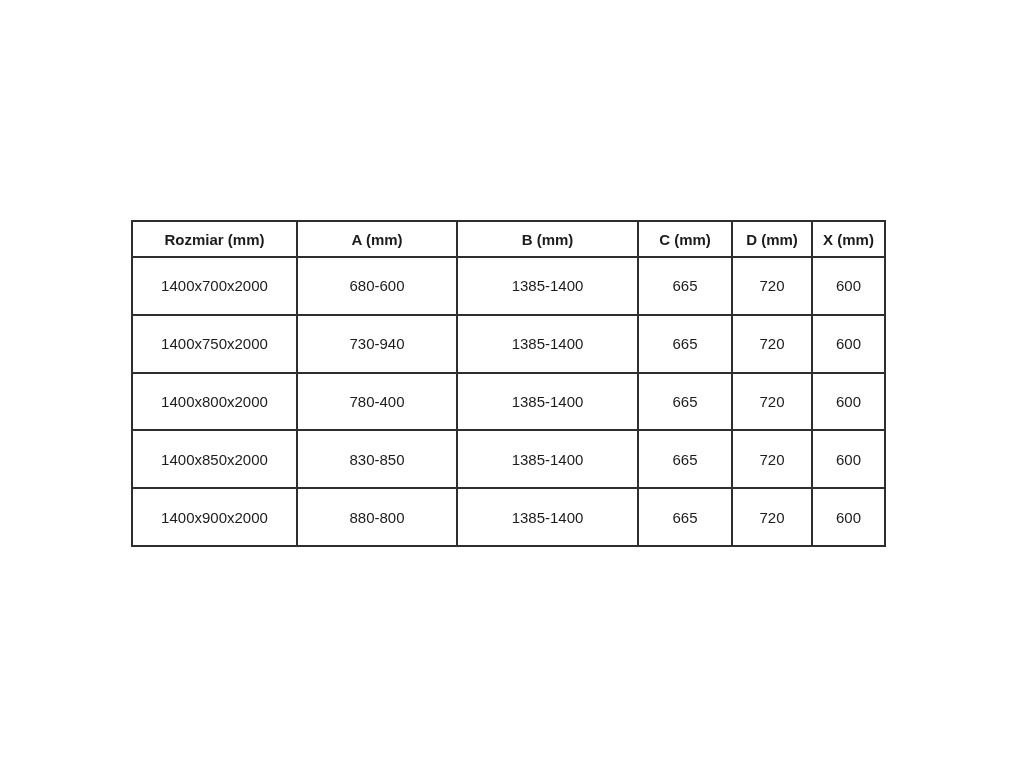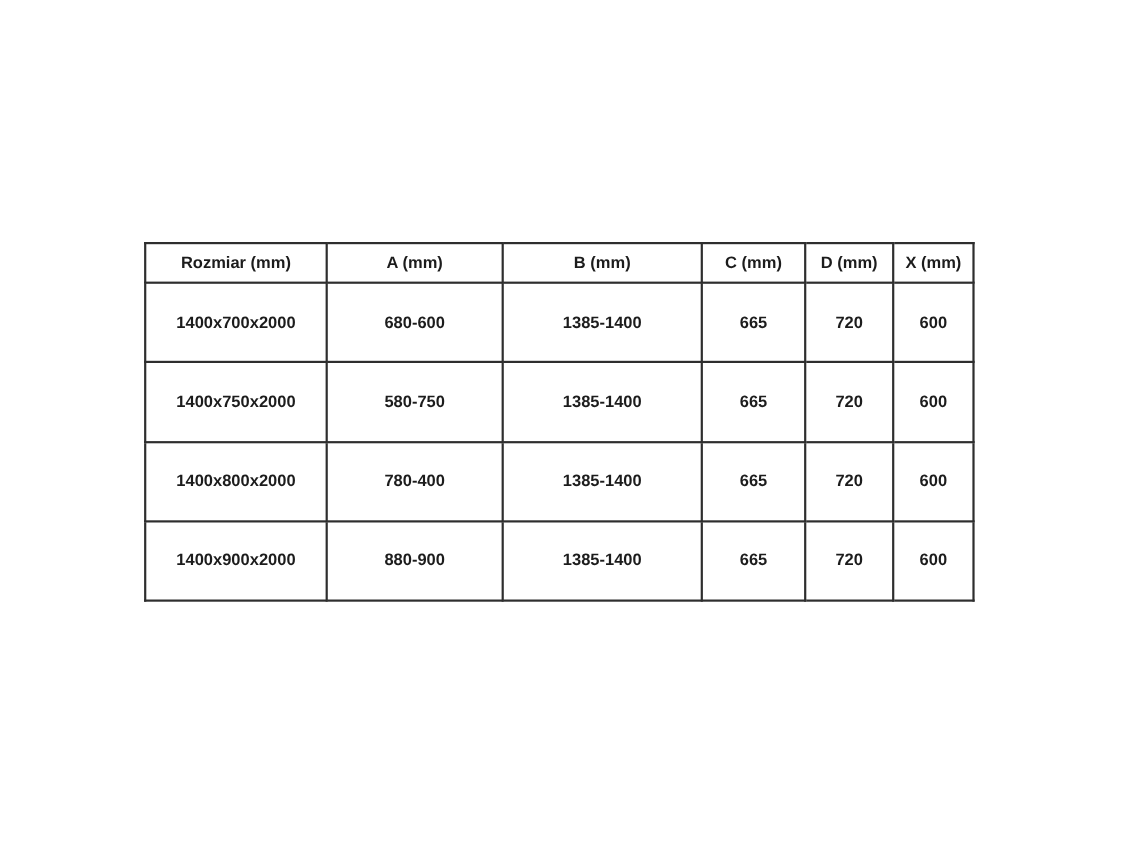--- a/index.html
+++ b/index.html
@@ -29,21 +29,20 @@
   table.spec-table th,
   table.spec-table td {
     border: 2px solid #2e2e2e;
     text-align: center;
     vertical-align: middle;
     font-size: 15px;
     color: #1c1c1c;
     height: 36px;
     padding: 0 4px;
     white-space: nowrap;
-    font-weight: bold;
   }
   table.spec-table th {
     font-weight: bold;
   }
   col.c0 { width: 165px; }
   col.c1 { width: 160px; }
   col.c2 { width: 181px; }
   col.c3 { width: 94px; }
   col.c4 { width: 80px; }
   col.c5 { width: 73px; }
@@ -75,37 +74,45 @@
       <tr>
         <td>1400x700x2000</td>
         <td>680-600</td>
         <td>1385-1400</td>
         <td>665</td>
         <td>720</td>
         <td>600</td>
       </tr>
       <tr>
         <td>1400x750x2000</td>
-        <td>580-750</td>
+        <td>730-940</td>
         <td>1385-1400</td>
         <td>665</td>
         <td>720</td>
         <td>600</td>
       </tr>
       <tr>
         <td>1400x800x2000</td>
         <td>780-400</td>
         <td>1385-1400</td>
         <td>665</td>
         <td>720</td>
         <td>600</td>
       </tr>
       <tr>
+        <td>1400x850x2000</td>
+        <td>830-850</td>
+        <td>1385-1400</td>
+        <td>665</td>
+        <td>720</td>
+        <td>600</td>
+      </tr>
+      <tr>
         <td>1400x900x2000</td>
-        <td>880-900</td>
+        <td>880-800</td>
         <td>1385-1400</td>
         <td>665</td>
         <td>720</td>
         <td>600</td>
       </tr>
     </tbody>
   </table>
 </div>
 
 </body></html>

